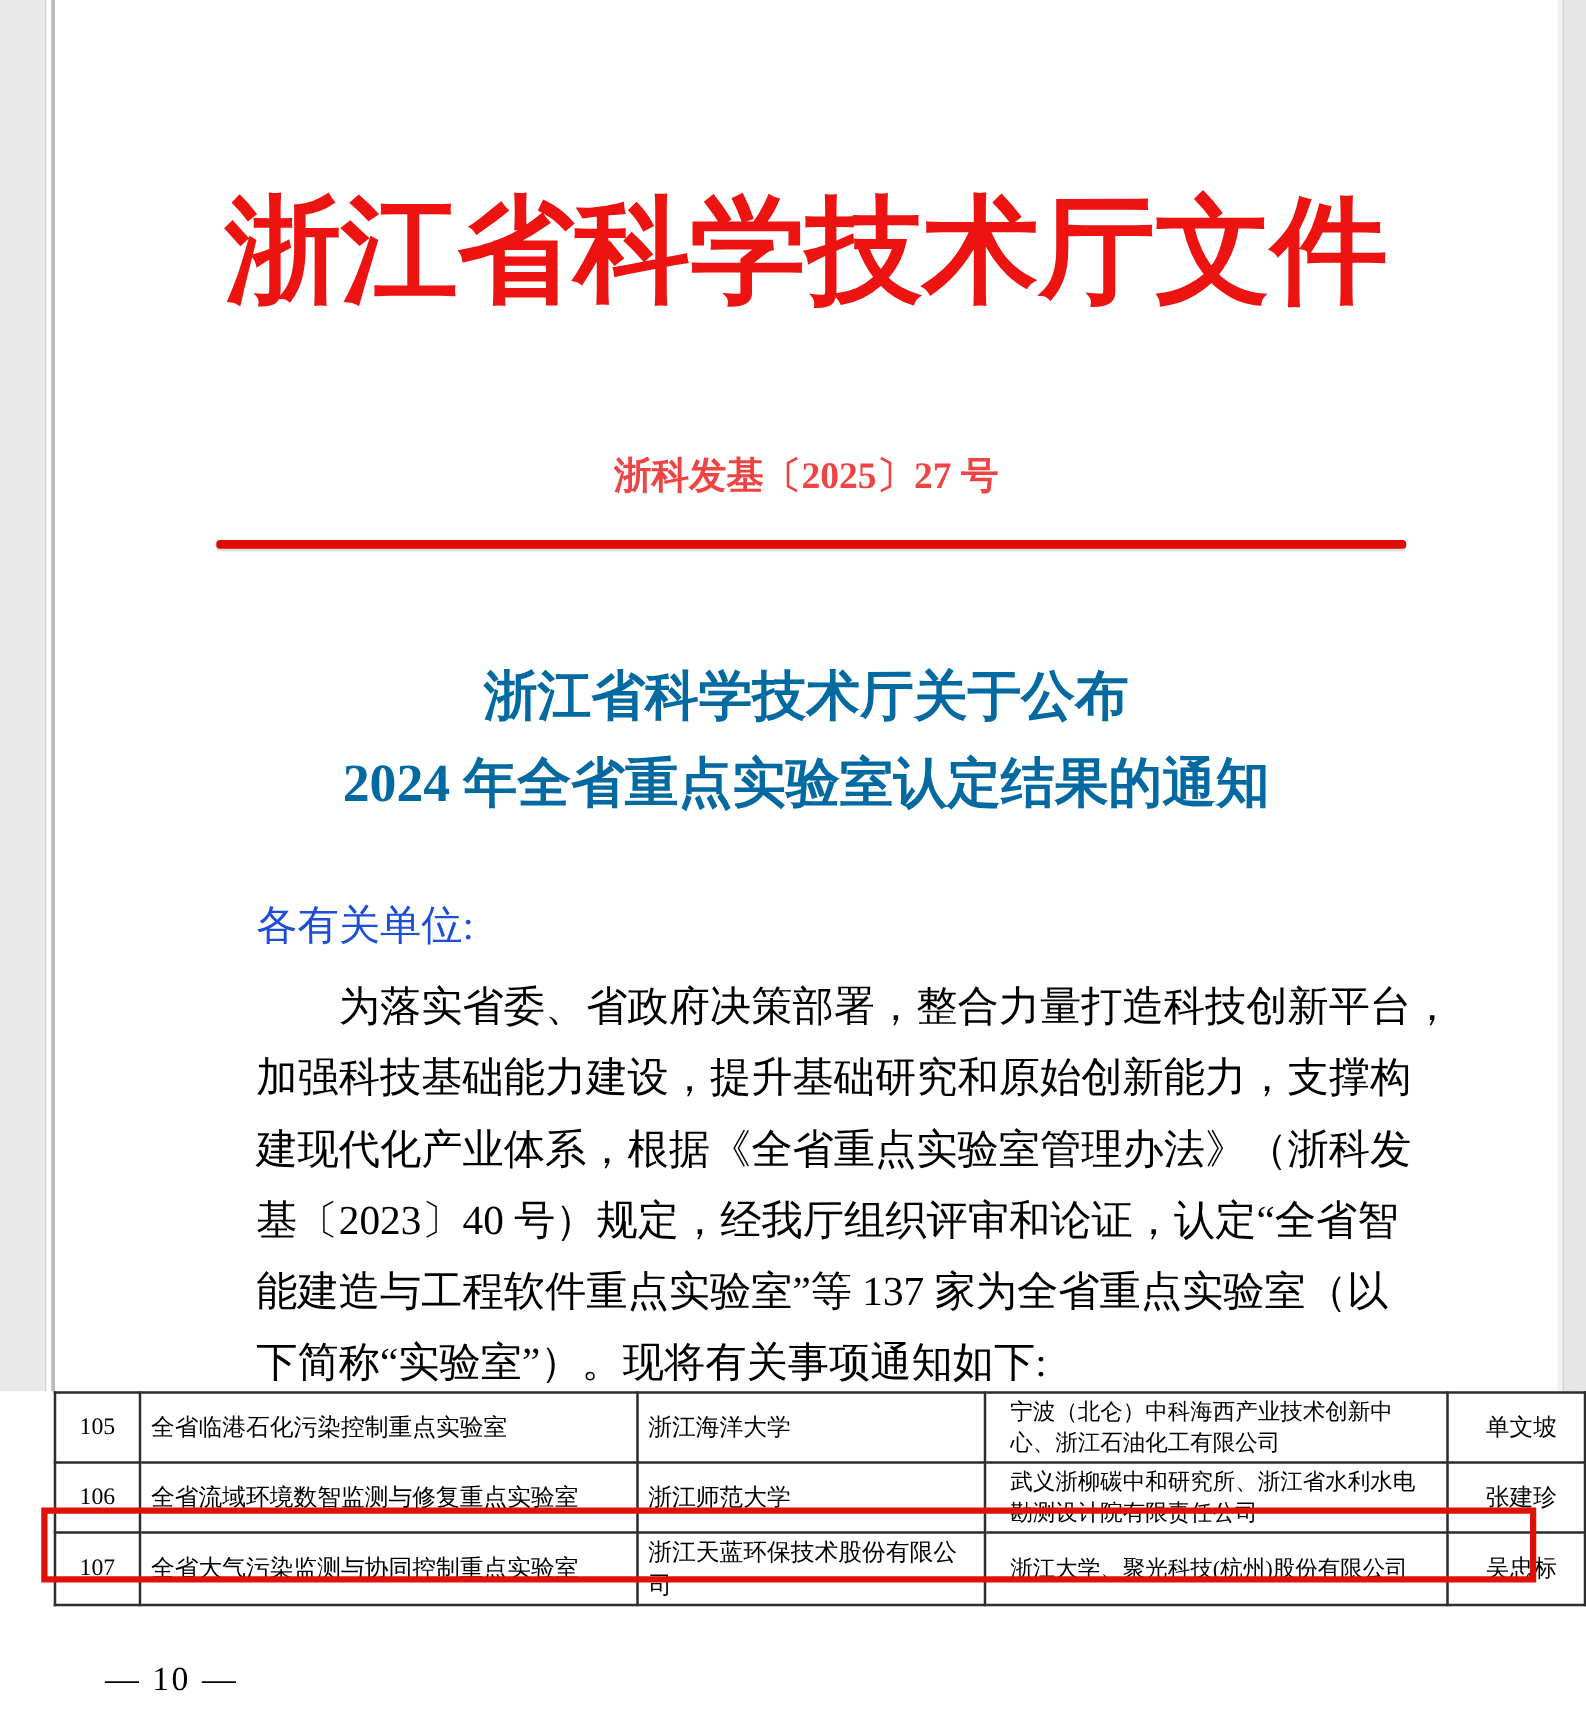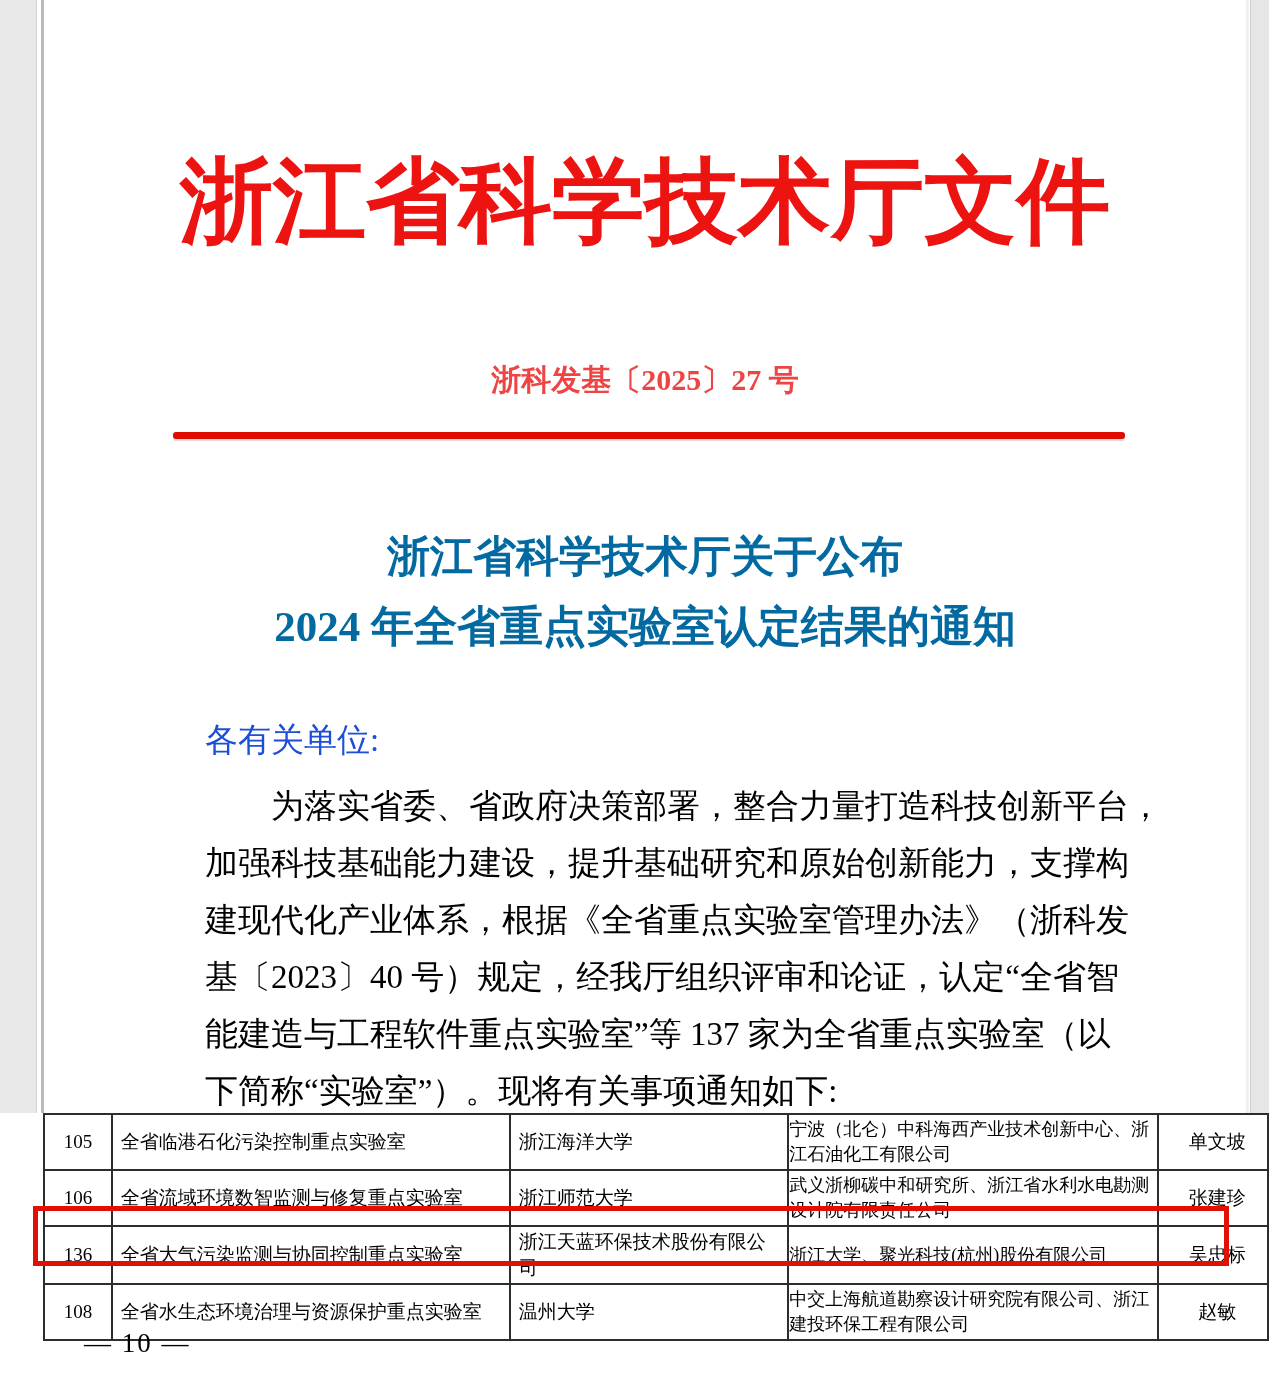--- a/index.html
+++ b/index.html
@@ -88,21 +88,21 @@
     padding:2px 8px;
     overflow:hidden;
   }
   .results-table td.cell-no{
     width:68px;text-align:center;font-size:19px;padding:2px 2px;
     font-family:"Liberation Serif","DejaVu Serif",serif;
   }
   .results-table td.cell-lab{width:400px;text-align:left;}
   .results-table td.cell-institution{width:280px;text-align:left;}
   .results-table td.cell-partners{
-    width:372px;text-align:left;font-size:18px;line-height:25px;padding:2px 0;
+    width:372px;text-align:left;font-size:18px;line-height:25px;padding:2px 19px;
   }
   .results-table td.cell-director{width:110px;text-align:center;padding-left:16px;}
   .results-table tr{height:50px;}
 
   .highlight-box{
     position:absolute;left:33px;top:1206px;width:1196px;height:60px;
     border:5px solid var(--highlight-red);
     pointer-events:none;
   }
   .page-number{
@@ -150,32 +150,25 @@
         <td class="cell-director">单文坡</td>
       </tr>
       <tr>
         <td class="cell-no">106</td>
         <td class="cell-lab">全省流域环境数智监测与修复重点实验室</td>
         <td class="cell-institution">浙江师范大学</td>
         <td class="cell-partners">武义浙柳碳中和研究所、浙江省水利水电勘测设计院有限责任公司</td>
         <td class="cell-director">张建珍</td>
       </tr>
       <tr>
-        <td class="cell-no">136</td>
+        <td class="cell-no">107</td>
         <td class="cell-lab">全省大气污染监测与协同控制重点实验室</td>
         <td class="cell-institution">浙江天蓝环保技术股份有限公司</td>
         <td class="cell-partners">浙江大学、聚光科技(杭州)股份有限公司</td>
         <td class="cell-director">吴忠标</td>
-      </tr>
-      <tr>
-        <td class="cell-no">108</td>
-        <td class="cell-lab">全省水生态环境治理与资源保护重点实验室</td>
-        <td class="cell-institution">温州大学</td>
-        <td class="cell-partners">中交上海航道勘察设计研究院有限公司、浙江建投环保工程有限公司</td>
-        <td class="cell-director">赵敏</td>
       </tr>
     </tbody>
   </table>
 
   <div class="highlight-box"></div>
 
   <div class="page-number">— 10 —</div>
 
 </div>
 

